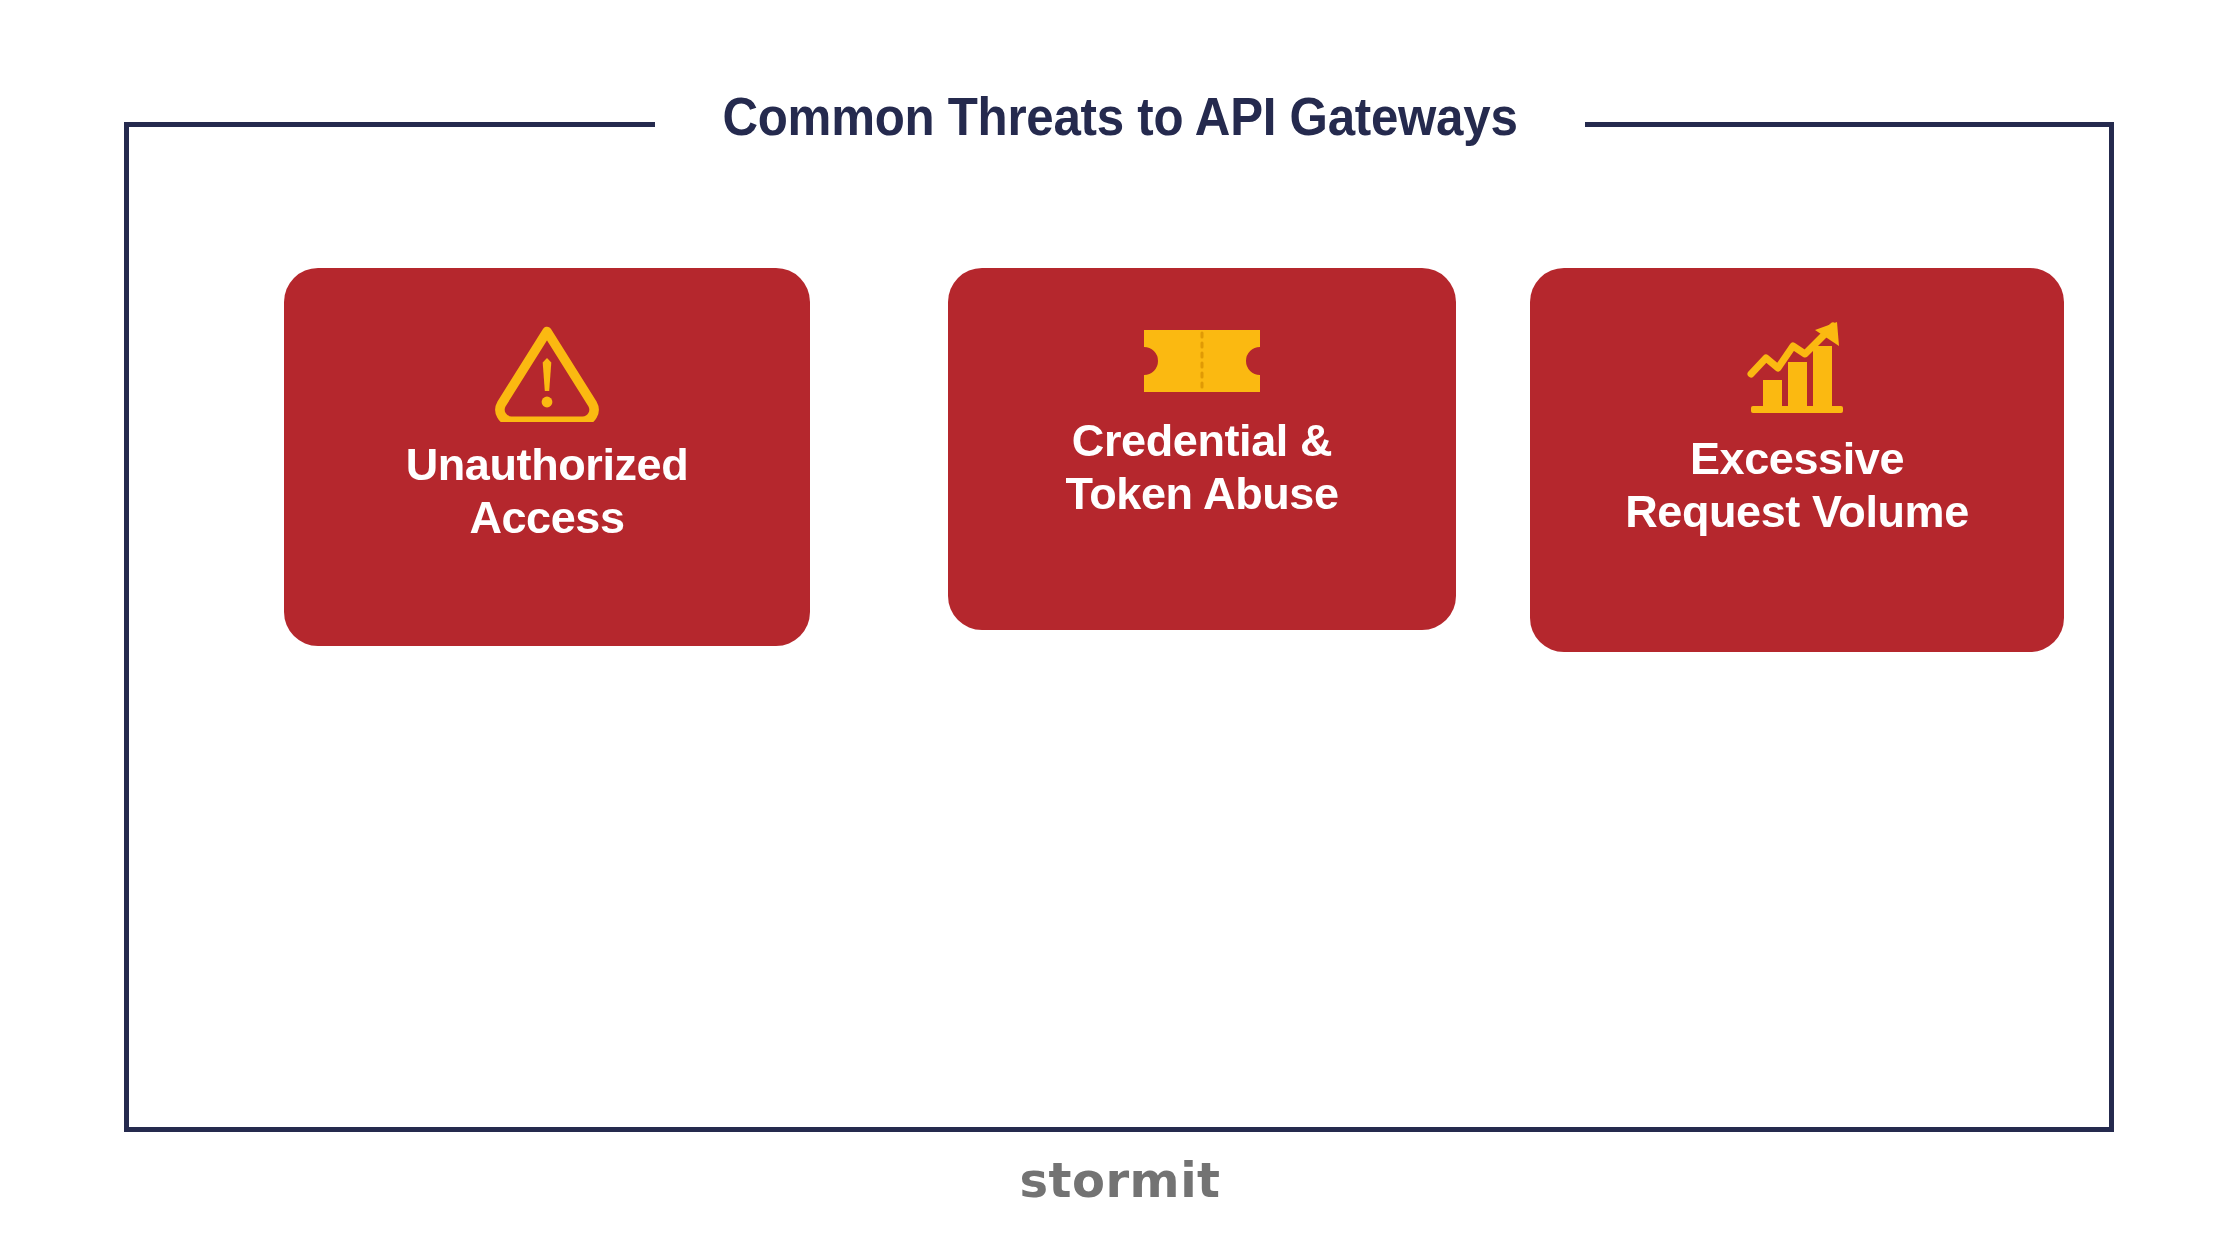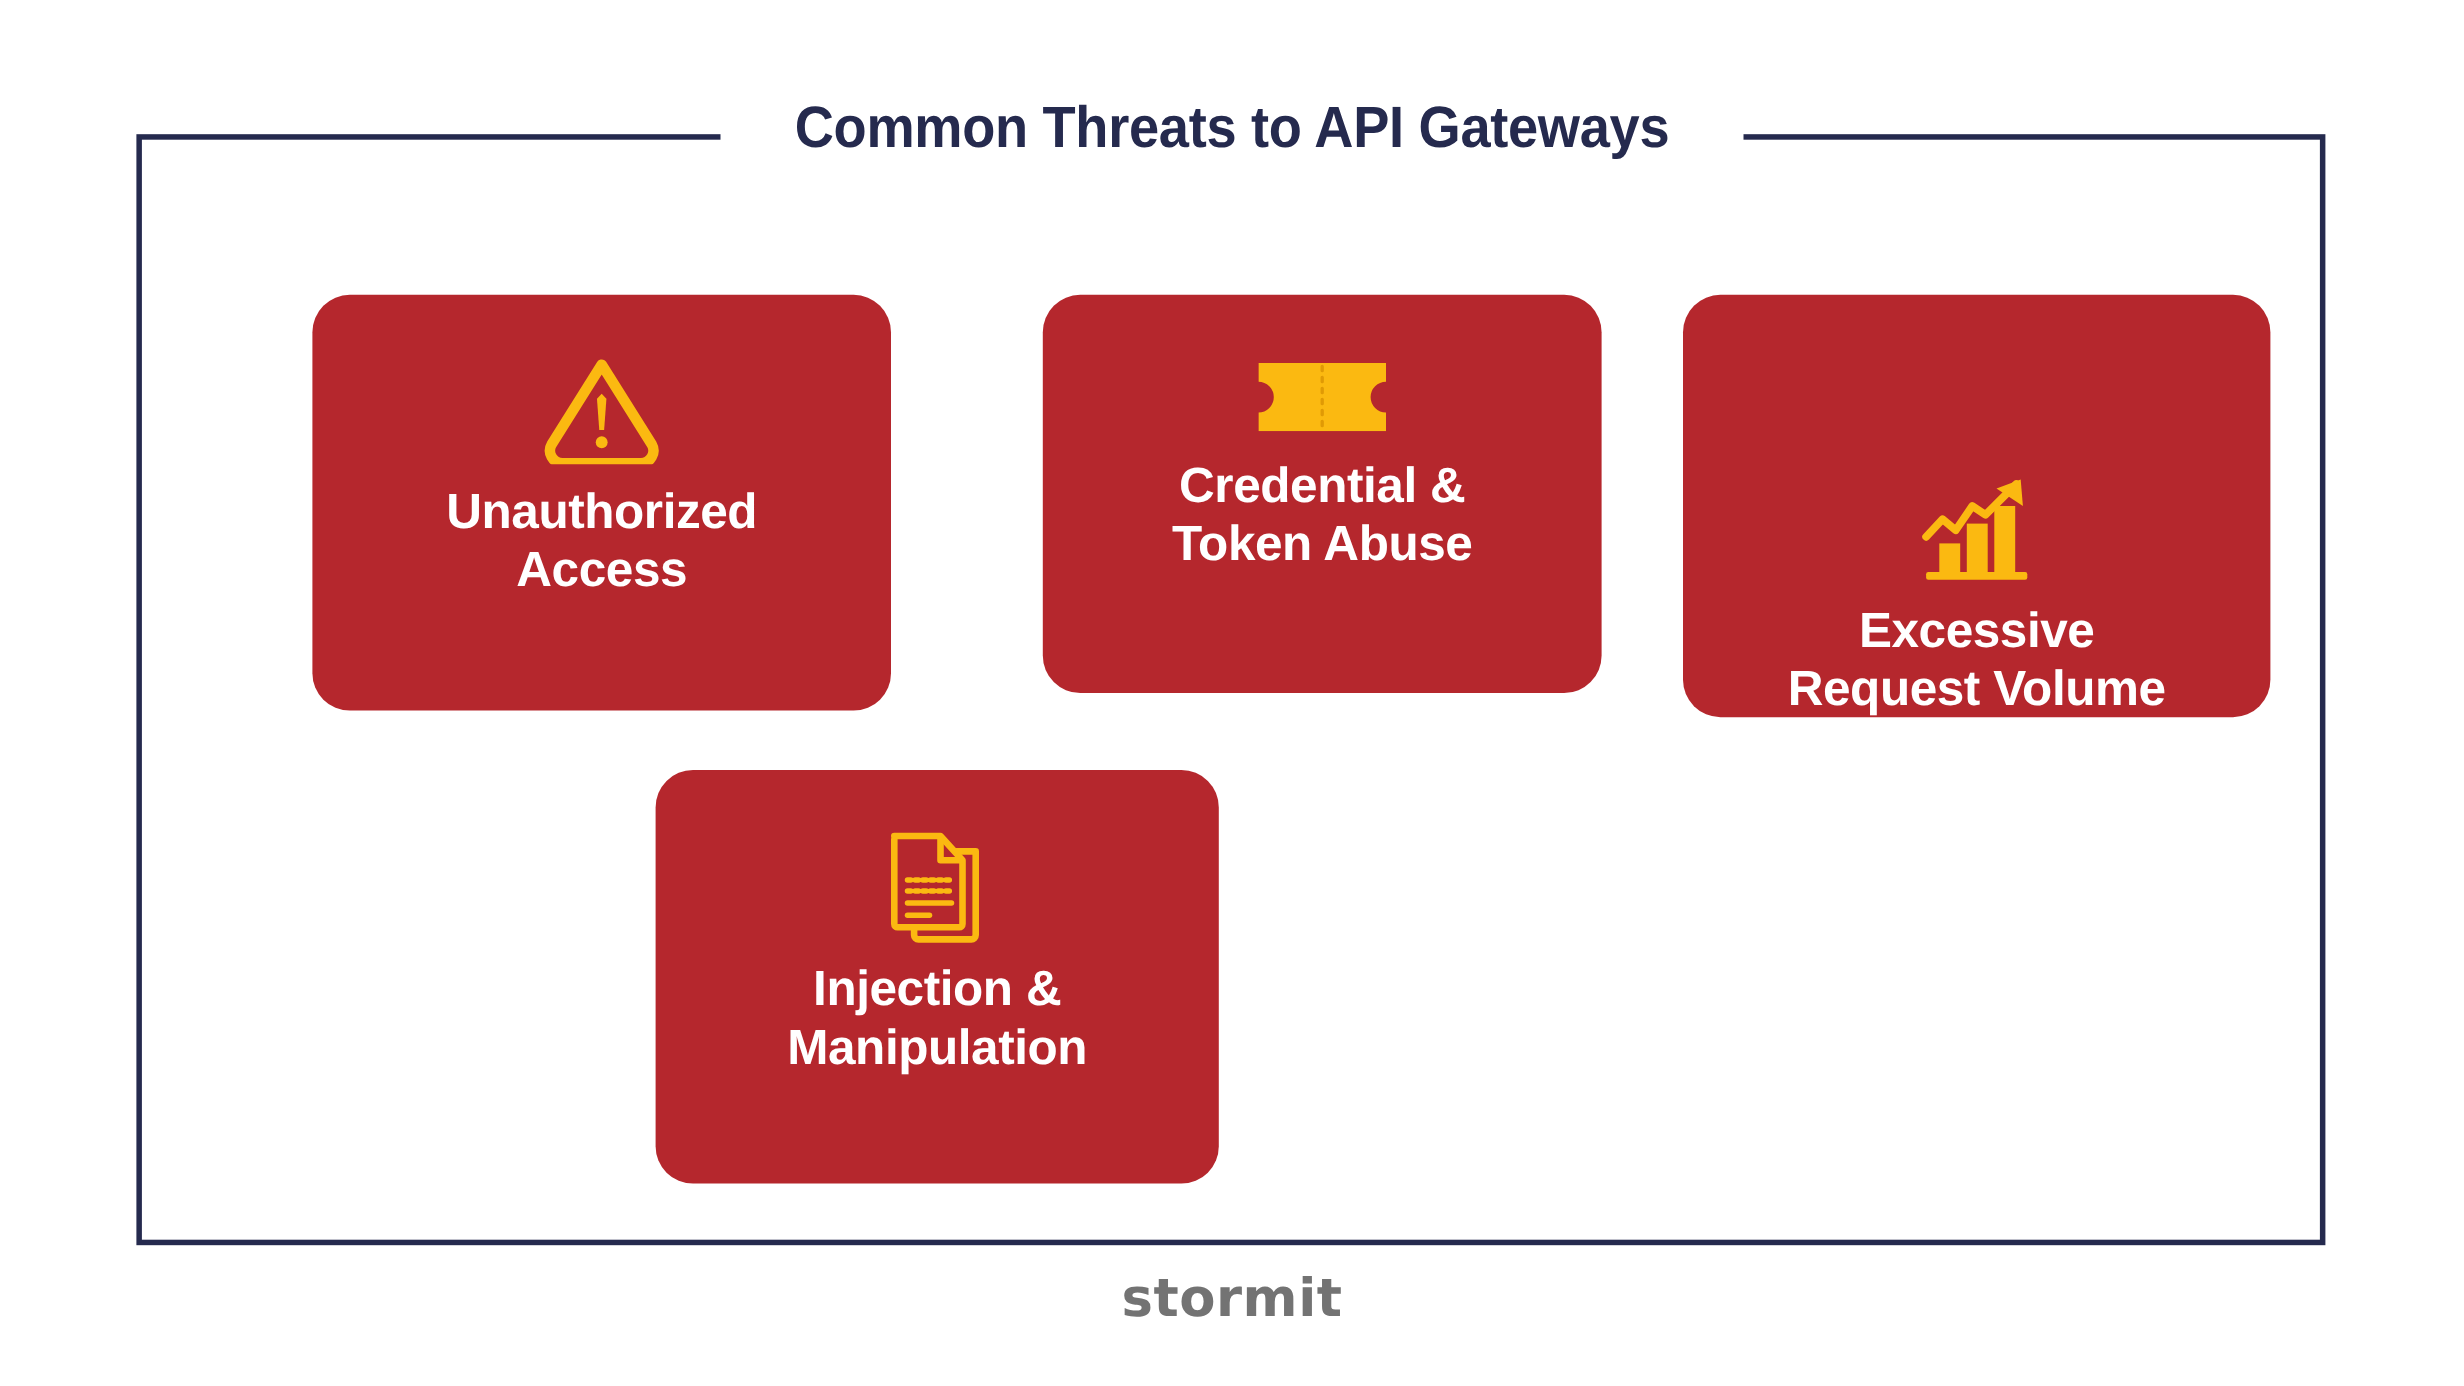--- a/index.html
+++ b/index.html
@@ -90,21 +90,21 @@
     line-height: 1.18;
     text-align: center;
     letter-spacing: -0.4px;
     padding: 0 18px;
     white-space: pre-line;
   }
 
   
   #card-0 { left: 236px;  top: 268px; width: 526px; height: 378px; }
   #card-1 { left: 900px;  top: 268px; width: 508px; height: 362px; }
-  #card-2 { left: 1482px; top: 268px; width: 534px; height: 384px; justify-content: flex-end; }
+  #card-2 { left: 1482px; top: 268px; width: 534px; height: 384px; }
   
   #card-3 { left: 548px;  top: 700px; width: 512px; height: 376px; }
   #card-4 { left: 1186px; top: 700px; width: 528px; height: 374px; }
 
   #card-1 .card-icon { margin-top: 62px; margin-bottom: 22px; }
   #card-2 .card-icon { margin-top: 52px; margin-bottom: 14px; }
   #card-3 .card-icon { margin-top: 54px; margin-bottom: 14px; }
   #card-4 .card-icon { margin-top: 56px; margin-bottom: 20px; }
 
   
@@ -162,35 +162,17 @@
         <rect x="68" y="26" width="19" height="62" fill="#FBB911"></rect>
         <rect x="6" y="86" width="92" height="7" rx="2" fill="#FBB911"></rect>
         <path d="M6 54 L21 38 L33 48 L48 26 L60 34 L88 6" fill="none" stroke="#FBB911" stroke-width="7" stroke-linecap="round" stroke-linejoin="round"></path>
         <path d="M92 2 L94 26 L70 10 Z" fill="#FBB911"></path>
       </svg>
     </span>
     <span class="card-label">Excessive
 Request Volume</span>
   </div>
 
-  <div class="card" id="card-3">
-    <span class="card-icon">
-      <svg width="98" height="104" viewBox="0 0 98 104" xmlns="http://www.w3.org/2000/svg">
-
-        <path d="M28 20 H84 V96 a4 4 0 0 1 -4 4 H32 a4 4 0 0 1 -4 -4 Z" fill="none" stroke="#FBB911" stroke-width="6" stroke-linejoin="round"></path>
-
-        <path d="M10 6 H52 L72 28 V86 a3 3 0 0 1 -3 3 H13 a3 3 0 0 1 -3 -3 V9 a3 3 0 0 1 3 -3 Z" fill="#B5272D" stroke="#FBB911" stroke-width="6" stroke-linejoin="round"></path>
-        <path d="M52 6 V28 H72" fill="none" stroke="#FBB911" stroke-width="6" stroke-linejoin="round"></path>
-
-        <line x1="22" y1="46" x2="62" y2="46" stroke="#FBB911" stroke-width="5" stroke-dasharray="3 4" stroke-linecap="round"></line>
-        <line x1="22" y1="56" x2="62" y2="56" stroke="#FBB911" stroke-width="5" stroke-dasharray="3 4" stroke-linecap="round"></line>
-        <line x1="22" y1="67" x2="62" y2="67" stroke="#FBB911" stroke-width="5" stroke-linecap="round"></line>
-        <line x1="22" y1="78" x2="42" y2="78" stroke="#FBB911" stroke-width="5" stroke-linecap="round"></line>
-      </svg>
-    </span>
-    <span class="card-label">Injection &amp;
-Manipulation</span>
-  </div>
 
 
 </div>
 
 <div id="logo">stormit</div>
 
 </body></html>

